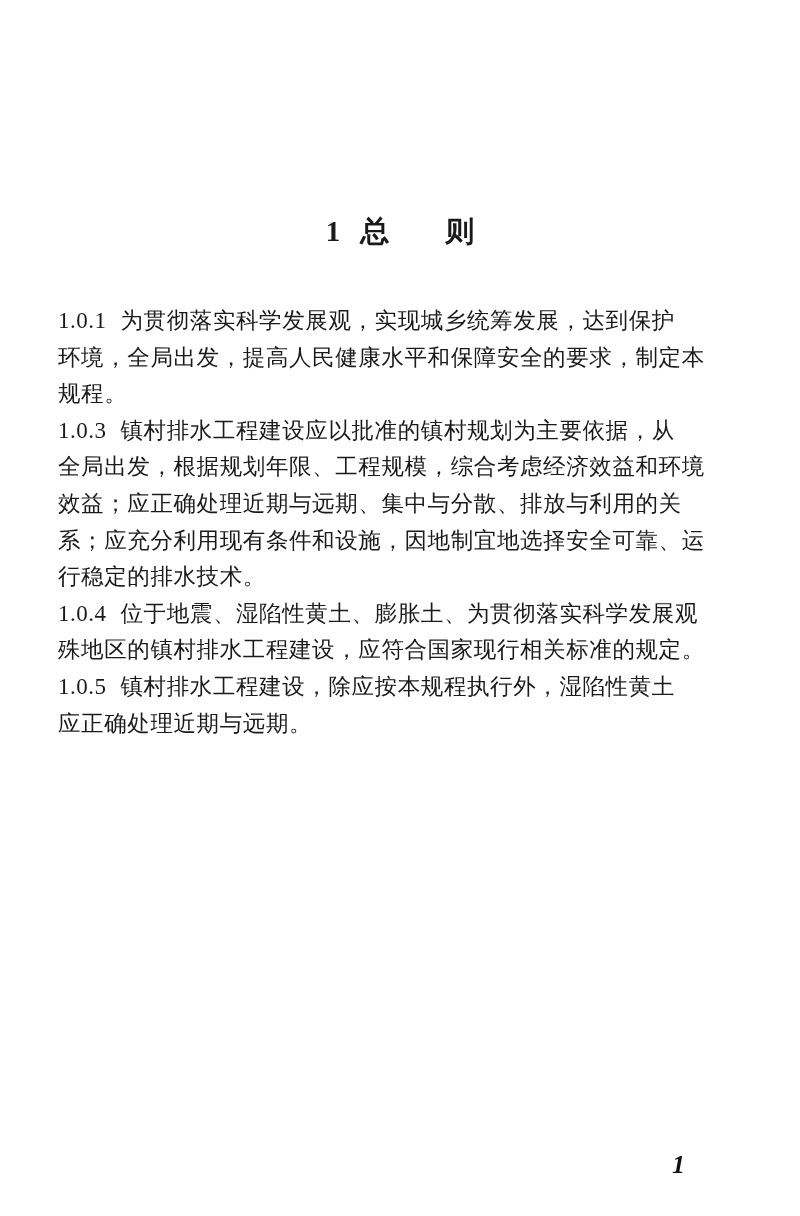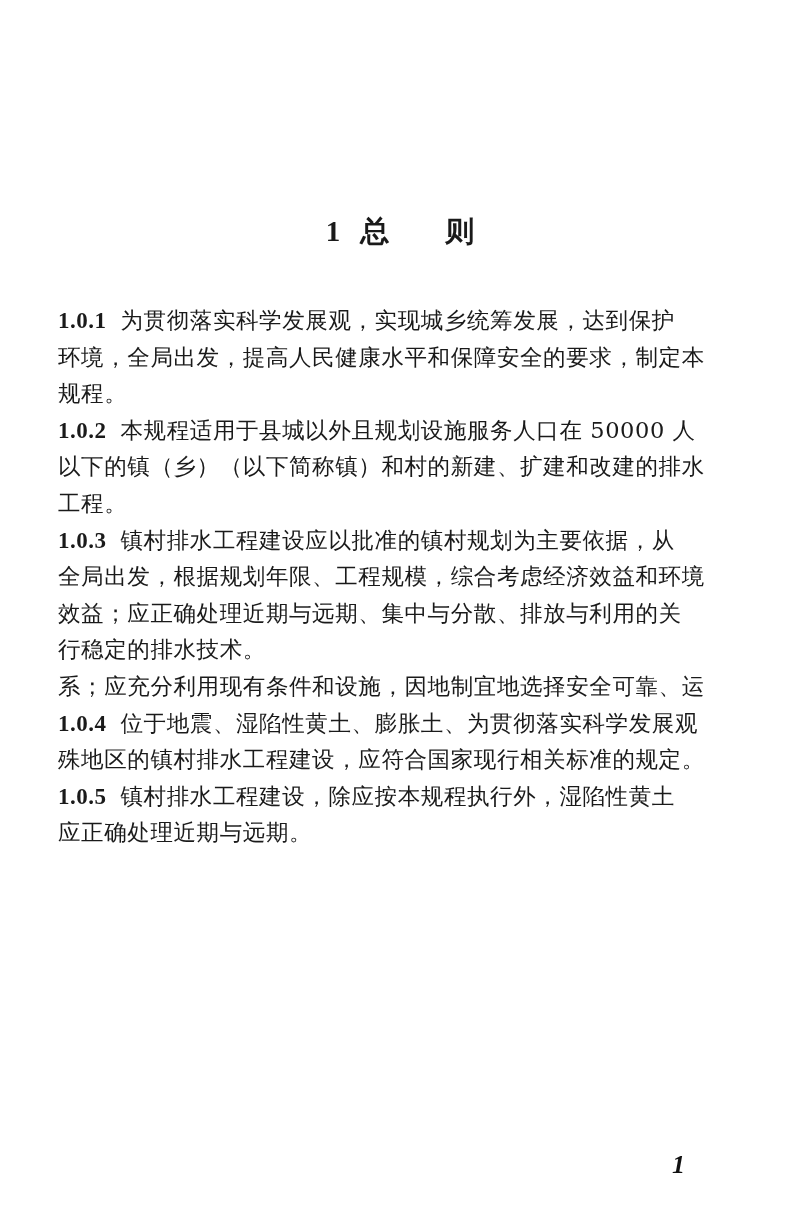--- a/index.html
+++ b/index.html
@@ -49,21 +49,21 @@
     }
     .line {
       height: 36.6px;
       line-height: 36.6px;
       font-size: 22.5px;
       white-space: nowrap;
       letter-spacing: 0.6px;
     }
     .clause-num {
       font-family: "Liberation Serif", serif;
-      font-weight: bold;
+      font-weight: normal;
       font-size: 23px;
       margin-right: 14px;
       letter-spacing: 0.5px;
     }
     .page-number {
       position: absolute;
       left: 672px;
       top: 1150px;
       font-family: "Liberation Serif", serif;
       font-style: italic;
@@ -82,32 +82,27 @@
   </div>
 
   <div class="body-text">
 
     <div>
       <div class="line"><span class="clause-num">1.0.1</span><span>为贯彻落实科学发展观，实现城乡统筹发展，达到保护</span></div>
       <div class="line">环境，全局出发，提高人民健康水平和保障安全的要求，制定本</div>
       <div class="line">规程。</div>
     </div>
 
-    <div>
-      <div class="line"><span class="clause-num">1.0.2</span><span>本规程适用于县城以外且规划设施服务人口在 50000 人</span></div>
-      <div class="line">以下的镇（乡）（以下简称镇）和村的新建、扩建和改建的排水</div>
-      <div class="line">工程。</div>
-    </div>
 
     <div>
       <div class="line"><span class="clause-num">1.0.3</span><span>镇村排水工程建设应以批准的镇村规划为主要依据，从</span></div>
       <div class="line">全局出发，根据规划年限、工程规模，综合考虑经济效益和环境</div>
       <div class="line">效益；应正确处理近期与远期、集中与分散、排放与利用的关</div>
+      <div class="line">系；应充分利用现有条件和设施，因地制宜地选择安全可靠、运</div>
       <div class="line">行稳定的排水技术。</div>
-      <div class="line">系；应充分利用现有条件和设施，因地制宜地选择安全可靠、运</div>
     </div>
 
     <div>
       <div class="line"><span class="clause-num">1.0.4</span><span>位于地震、湿陷性黄土、膨胀土、为贯彻落实科学发展观</span></div>
       <div class="line">殊地区的镇村排水工程建设，应符合国家现行相关标准的规定。</div>
     </div>
 
     <div>
       <div class="line"><span class="clause-num">1.0.5</span><span>镇村排水工程建设，除应按本规程执行外，湿陷性黄土</span></div>
       <div class="line">应正确处理近期与远期。</div>

